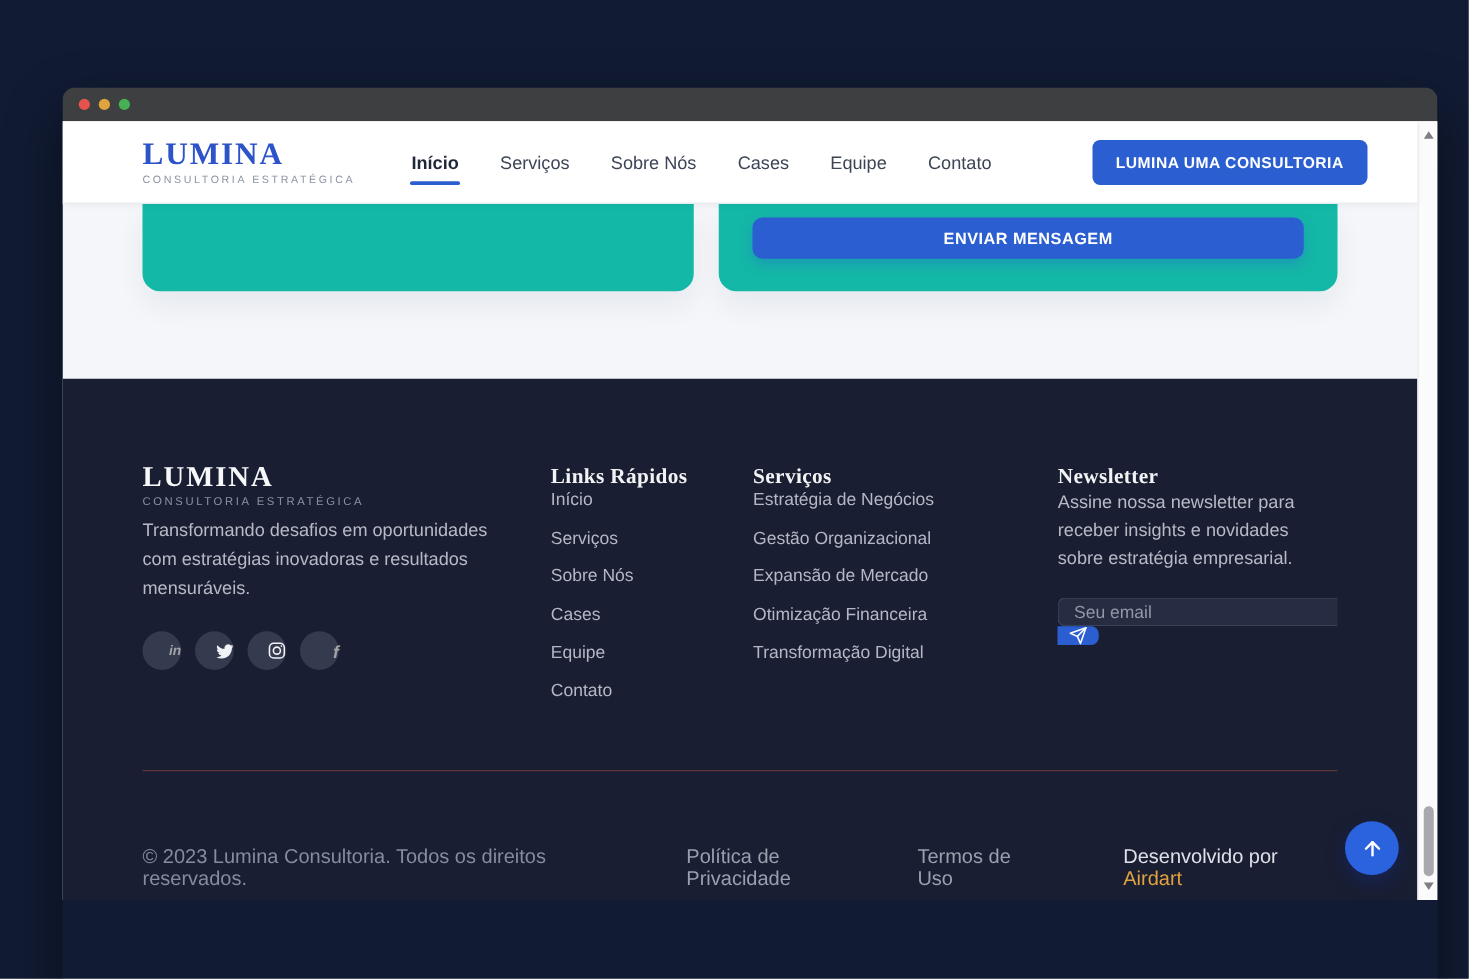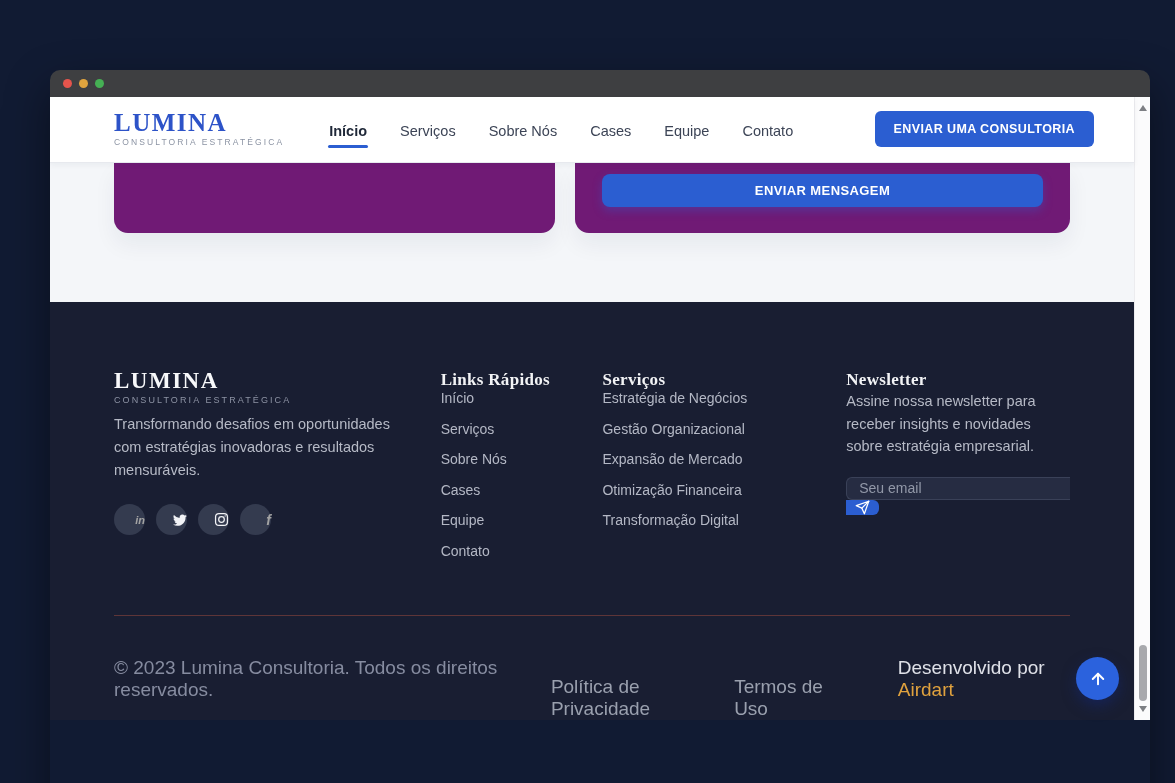--- a/index.html
+++ b/index.html
@@ -24,21 +24,21 @@
   .logo .tagline { font-size:8.5px; letter-spacing:2.1px; color:#8b93a3; margin-top:2px; }
   .nav { display:flex; gap:31px; margin-left:44px; font-size:14.5px; color:#3c4456; }
   .nav-item { padding:20px 1px 17px; cursor:pointer; position:relative; }
   .nav-item.active { color:#1f2838; font-weight:bold; }
   .nav-item.active::after { content:""; position:absolute; left:0; right:0; bottom:8px; height:3px; border-radius:2px; background:var(--blue,#2b5ed1); }
   .cta { margin-left:auto; background:var(--blue,#2b5ed1); color:#fff; border:none; border-radius:6px;
          font-family:inherit; font-weight:bold; font-size:12.5px; letter-spacing:.4px; padding:11px 19px; cursor:pointer; }
 
   
   .main { height:140px; padding:0 64px; display:flex; gap:20px; }
-  .card { flex:1; height:70px; background:#701a75; border-radius:0 0 14px 14px; box-shadow:0 12px 22px rgba(25,35,70,.06); }
+  .card { flex:1; height:70px; background:#14b8a6; border-radius:0 0 14px 14px; box-shadow:0 12px 22px rgba(25,35,70,.06); }
   .card.form { display:flex; align-items:flex-start; padding:11px 27px 0; }
   .send-btn { width:100%; height:33px; background:var(--blue,#2b5ed1); color:#fff; border:none; border-radius:8px;
               font-family:inherit; font-weight:bold; font-size:13px; letter-spacing:.4px; cursor:pointer;
               box-shadow:0 4px 10px rgba(43,94,209,.35); }
 
   
   .footer { flex:1; background:var(--footer_bg,#191e32); padding:68px 64px 0; color:#b6bac6; }
   .cols { display:flex; }
   .col-brand { width:327px; }
   .col-links { width:162px; }
@@ -56,21 +56,21 @@
   .f-list li { font-size:14px; color:#b4b8c5; margin-bottom:14.5px; cursor:pointer; }
   .news-desc { font-size:14.5px; line-height:22.5px; color:#b6bac6; margin-bottom:19px; }
   .news-form { display:flex; height:38px;flex-direction:column; }
   .news-input { flex:1; min-width:0; background:#262c42; border:1px solid #3a4158; border-right:none; border-radius:6px 0 0 6px;
                 color:#d8dbe4; font-family:inherit; font-size:14px; padding:0 12px; outline:none; }
   .news-input::placeholder { color:#9298a8; }
   .news-send { width:33px; background:var(--blue,#2b5ed1); border:none; border-radius:0 6px 6px 0; cursor:pointer;
                display:flex; align-items:center; justify-content:center; }
 
   .divider { margin-top:42px; border-top:1px solid var(--divider,#5e3538); }
-  .bottom-row { display:flex; align-items:center; padding-top:22px; font-size:19px;gap:31px; }
+  .bottom-row { display:flex; align-items:flex-end; padding-top:22px; font-size:16px;gap:31px; }
   .copyright { color:#868ca0; }
   .bottom-links { margin-left:auto; display:flex; align-items:center; gap:25px; color:#9aa0ae; }
   .bottom-link { cursor:pointer;margin-top:38px; }
   .devby { margin-left:28px; color:#dfe1e8; }
   .devby .airdart { color:var(--orange,#e0a23e); cursor:pointer; }
 
   .scrolltop { position:absolute; right:15px; bottom:20px; width:43px; height:43px; border-radius:50%;
                background:#2b62dd; border:none; cursor:pointer; display:flex; align-items:center; justify-content:center;
                box-shadow:0 6px 14px rgba(20,40,120,.5); z-index:5; }
 
@@ -102,21 +102,21 @@
           <div class="tagline">CONSULTORIA ESTRATÉGICA</div>
         </div>
         <nav class="nav">
           <span class="nav-item active">Início</span>
           <span class="nav-item">Serviços</span>
           <span class="nav-item">Sobre Nós</span>
           <span class="nav-item">Cases</span>
           <span class="nav-item">Equipe</span>
           <span class="nav-item">Contato</span>
         </nav>
-        <button class="cta">ENVIAR UMA CONSULTORIA</button>
+        <button class="cta">LUMINA UMA CONSULTORIA</button>
       </div>
 
       <div class="main">
         <div class="card"></div>
         <div class="card form">
           <button class="send-btn">ENVIAR MENSAGEM</button>
         </div>
       </div>
 
       <footer class="footer">

